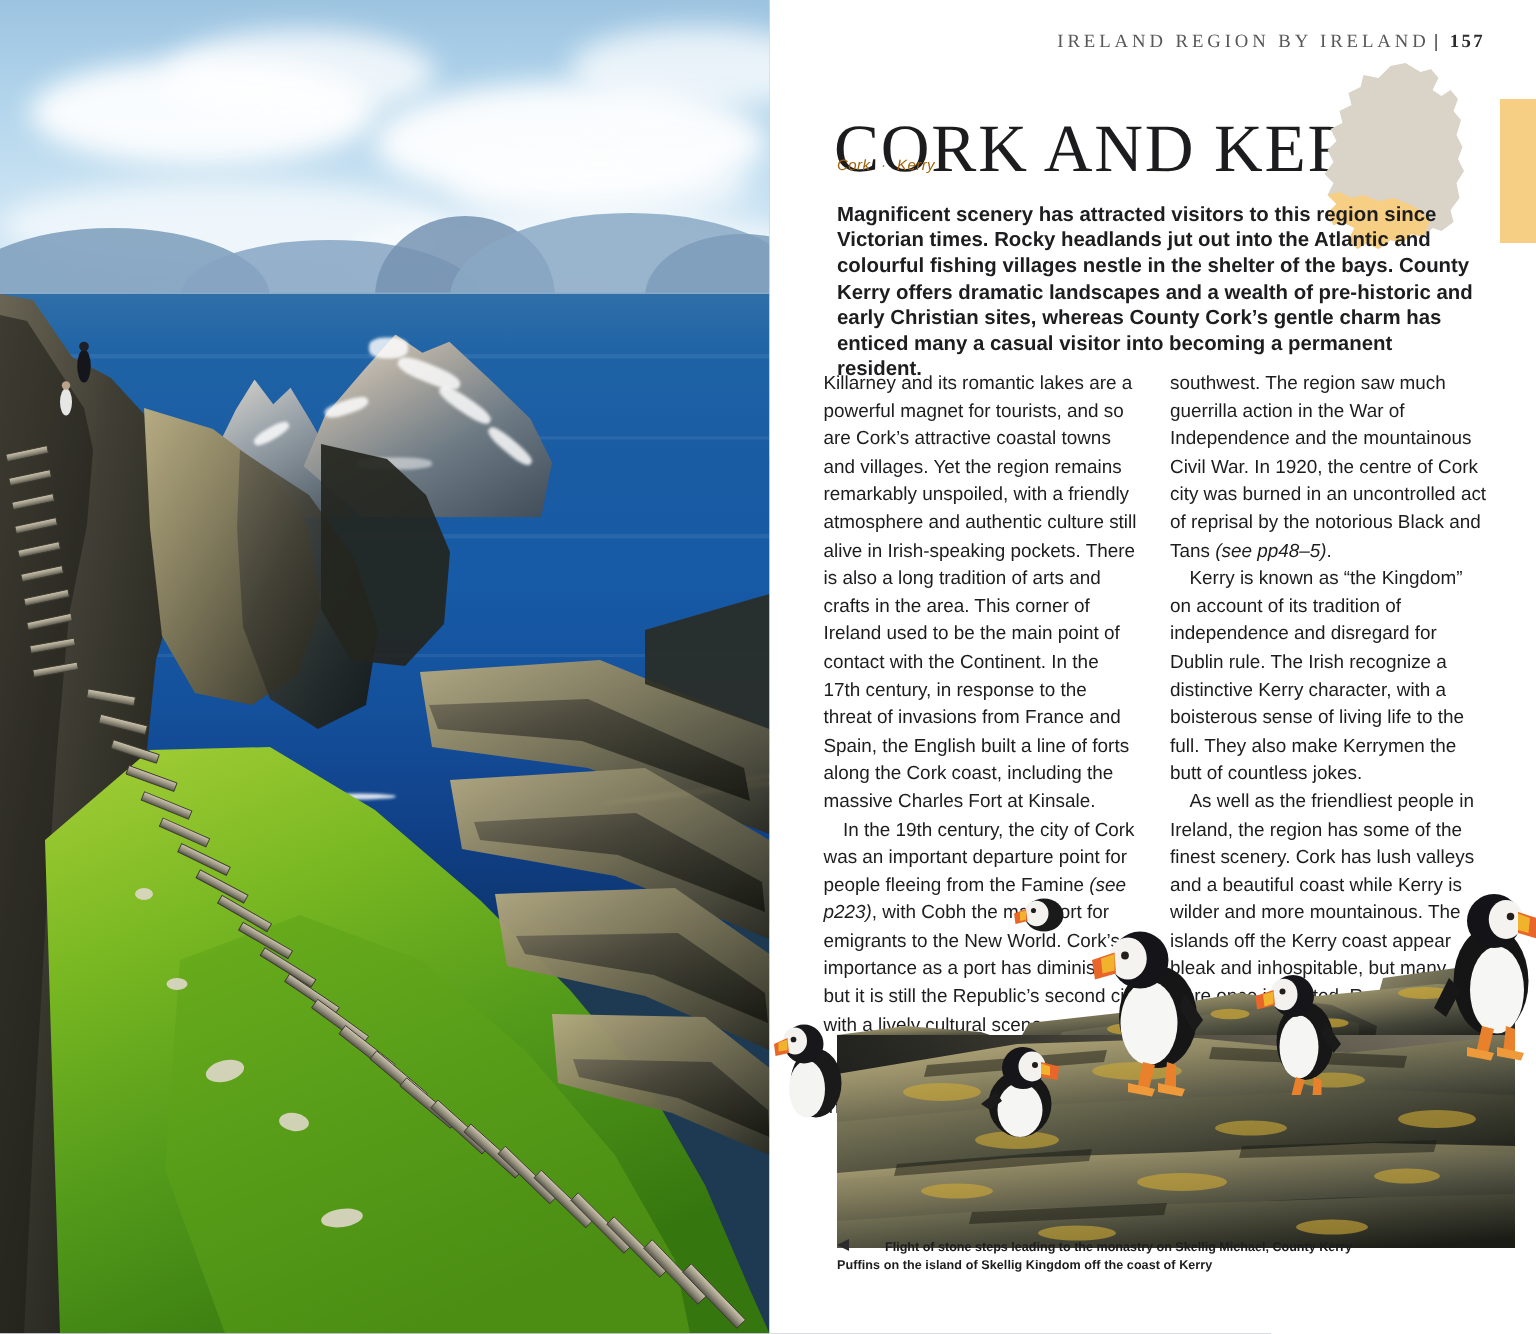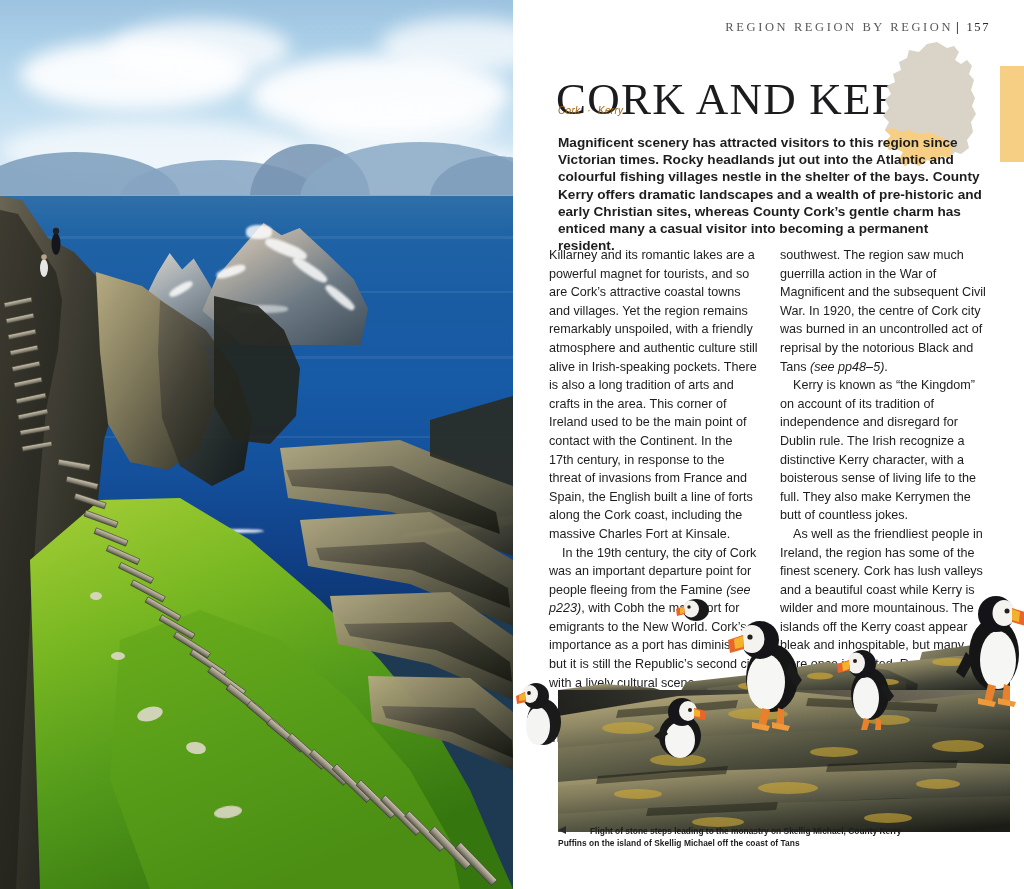--- a/index.html
+++ b/index.html
@@ -155,21 +155,21 @@
   .running-head {
     position: absolute;
     right: 34px; top: 20px;
     font-family: "Liberation Serif", serif;
     font-size: 12.5px;
     letter-spacing: 2.6px;
     color: #58585a;
     white-space: nowrap;
   }
   .running-head .pg {
-    font-weight: normal;
+    font-weight: bold;
     color: #2b2b2d;
     letter-spacing: 1.6px;
   }
   .running-head .bar {
     color: #2b2b2d;
     font-weight: bold;
     margin: 0 5px 0 3px;
   }
   .chapter-title {
     position: absolute;
@@ -466,21 +466,21 @@
         <ellipse cx="118" cy="656" rx="7" ry="4"></ellipse>
         <ellipse cx="228" cy="812" rx="14" ry="6" transform="rotate(-8 228 812)"></ellipse>
         <ellipse cx="96" cy="596" rx="6" ry="4"></ellipse>
       </g>
     </svg>
   </div>
 
   <div class="page-right">
 
     <div class="running-head">
-      <span>REGION REGION BY REGION</span><span class="bar">|</span><span class="pg">157</span>
+      <span>IRELAND REGION BY IRELAND</span><span class="bar">|</span><span class="pg">157</span>
     </div>
 
     <h1 class="chapter-title">CORK AND KERRY</h1>
 
     <div class="chapter-sub">
       <span>Cork</span><span class="dot">·</span><span>Kerry</span>
     </div>
 
     <div class="map-inset">
       <svg viewBox="0 0 118 150">
@@ -505,21 +505,21 @@
 
     <div class="body-cols">
 
       <div class="col left">
         <p>Killarney and its romantic lakes are a powerful magnet for tourists, and so are Cork’s attractive coastal towns and villages. Yet the region remains remarkably unspoiled, with a friendly atmosphere and authentic culture still alive in Irish-speaking pockets. There is also a long tradition of arts and crafts in the area. This corner of Ireland used to be the main point of contact with the Continent. In the 17th century, in response to the threat of invasions from France and Spain, the English built a line of forts along the Cork coast, including the massive Charles Fort at Kinsale.</p>
         <p class="indent"><span>In the 19th century, the city of Cork was an important departure point for people fleeing from the Famine </span><em>(see p223)</em><span>, with Cobh the main port for emigrants to the New World. Cork’s importance as a port has diminished, but it is still the Republic’s second city with a lively cultural scene.</span></p>
         <p class="indent">Poverty and temperament helped foster a powerful Republican spirit in the</p>
       </div>
 
       <div class="col right">
-        <p><span>southwest. The region saw much guerrilla action in the War of Magnificent and the subsequent Civil War. In 1920, the centre of Cork city was burned in an uncontrolled act of reprisal by the notorious Black and Tans </span><em>(see pp48–5)</em><span>.</span></p>
+        <p><span>southwest. The region saw much guerrilla action in the War of Independence and the mountainous Civil War. In 1920, the centre of Cork city was burned in an uncontrolled act of reprisal by the notorious Black and Tans </span><em>(see pp48–5)</em><span>.</span></p>
         <p class="indent">Kerry is known as “the Kingdom” on account of its tradition of independence and disregard for Dublin rule. The Irish recognize a distinctive Kerry character, with a boisterous sense of living life to the full. They also make Kerrymen the butt of countless jokes.</p>
         <p class="indent">As well as the friendliest people in Ireland, the region has some of the finest scenery. Cork has lush valleys and a beautiful coast while Kerry is wilder and more mountainous. The islands off the Kerry coast appear bleak and inhospitable, but many were once inhabited. Remote, rocky Skellig Michael, for example,</p>
         <p class="wrapline">was the site of a 6th-century Christian monastery.</p>
       </div>
     </div>
 
     <div class="photo-puffins">
 
       <svg class="pf-top" viewBox="0 0 452 96" preserveAspectRatio="none">
         <defs>
@@ -674,20 +674,20 @@
         <svg viewBox="0 0 34 28">
           <ellipse cx="20" cy="16" rx="13" ry="11" fill="#1a1a1a"></ellipse>
           <ellipse cx="15" cy="15" rx="8" ry="8.5" fill="#f3f2ef"></ellipse>
           <circle cx="13" cy="13" r="1.7" fill="#241f1a"></circle>
           <path d="M8,12 L0,15 L1,22 L9,20 Z" fill="#e8662a"></path>
           <path d="M8,13 L4,14 L4,20 L8,19 Z" fill="#f2b32c"></path>
         </svg>
       </div>
     </div>
 
-    <div class="cap-photo">Puffins on the island of Skellig Michael off the coast of Tans</div>
+    <div class="cap-photo">Puffins on the island of Skellig Kingdom off the coast of Kerry</div>
 
     <div class="cap-cross">
       <span class="tri-left"></span>
       <span>Flight of stone steps leading to the monastry on Skellig Michael, County Kerry</span>
     </div>
   </div>
 </div>
 
 </body></html>

